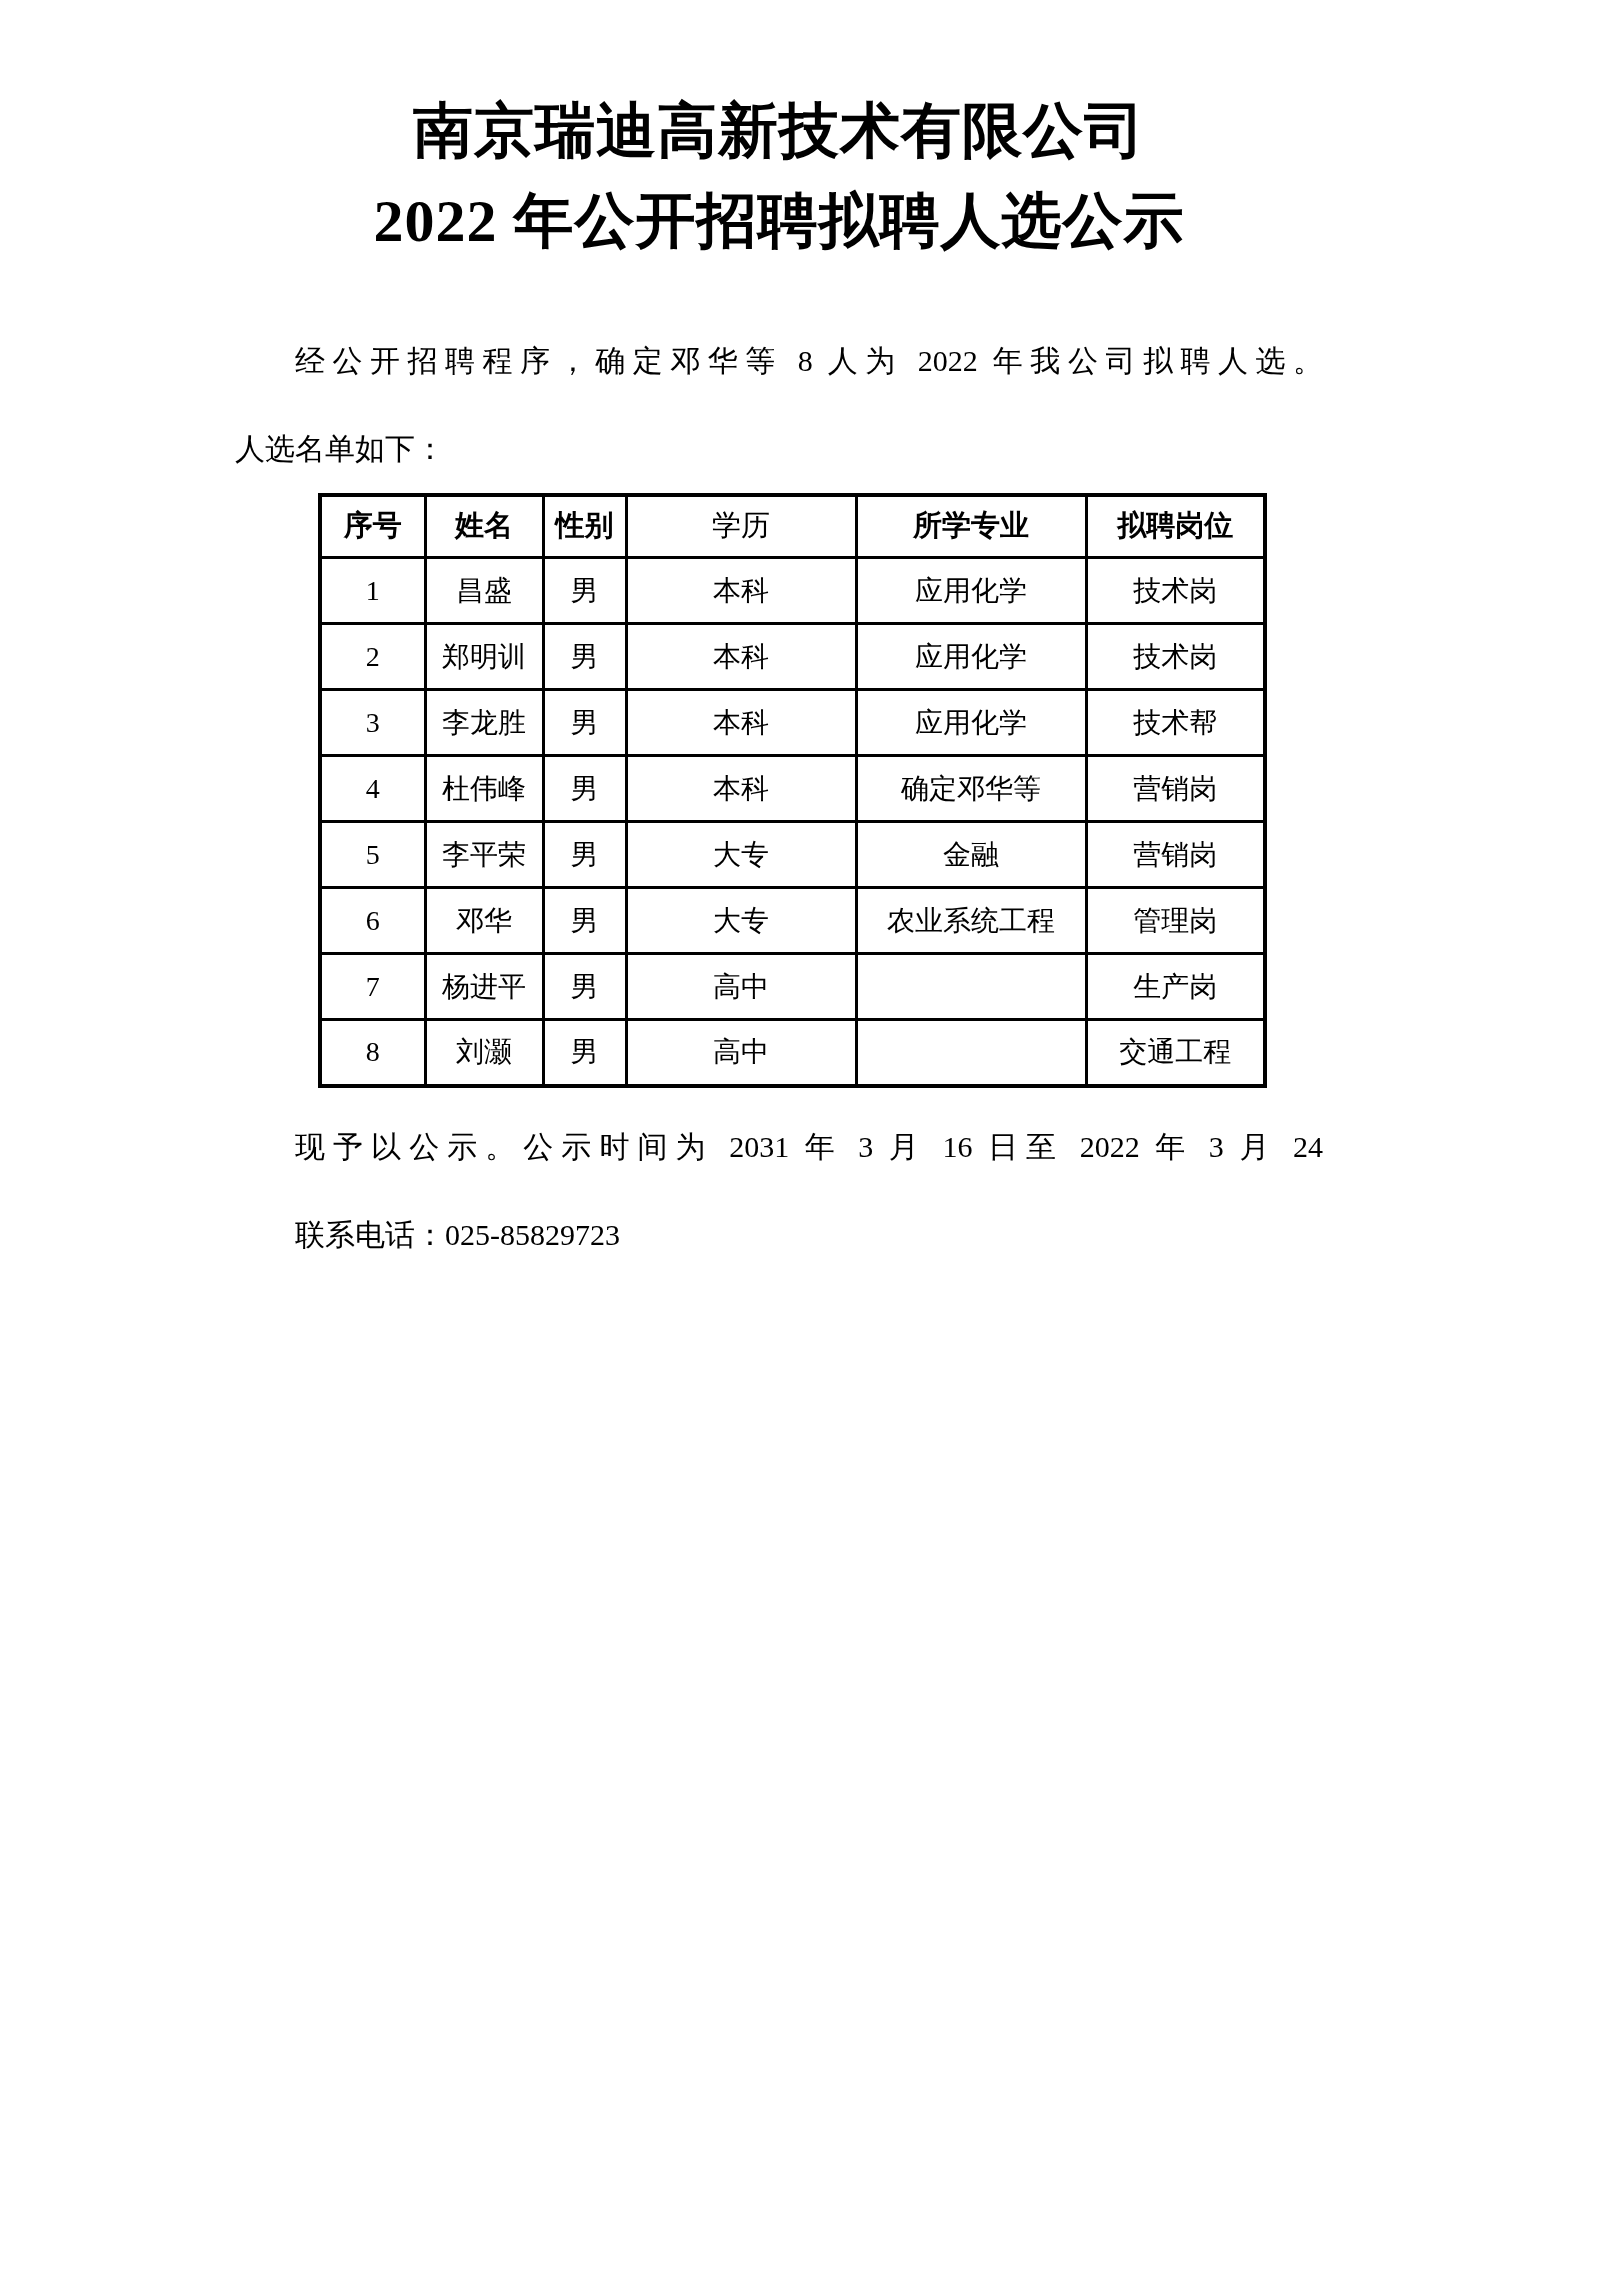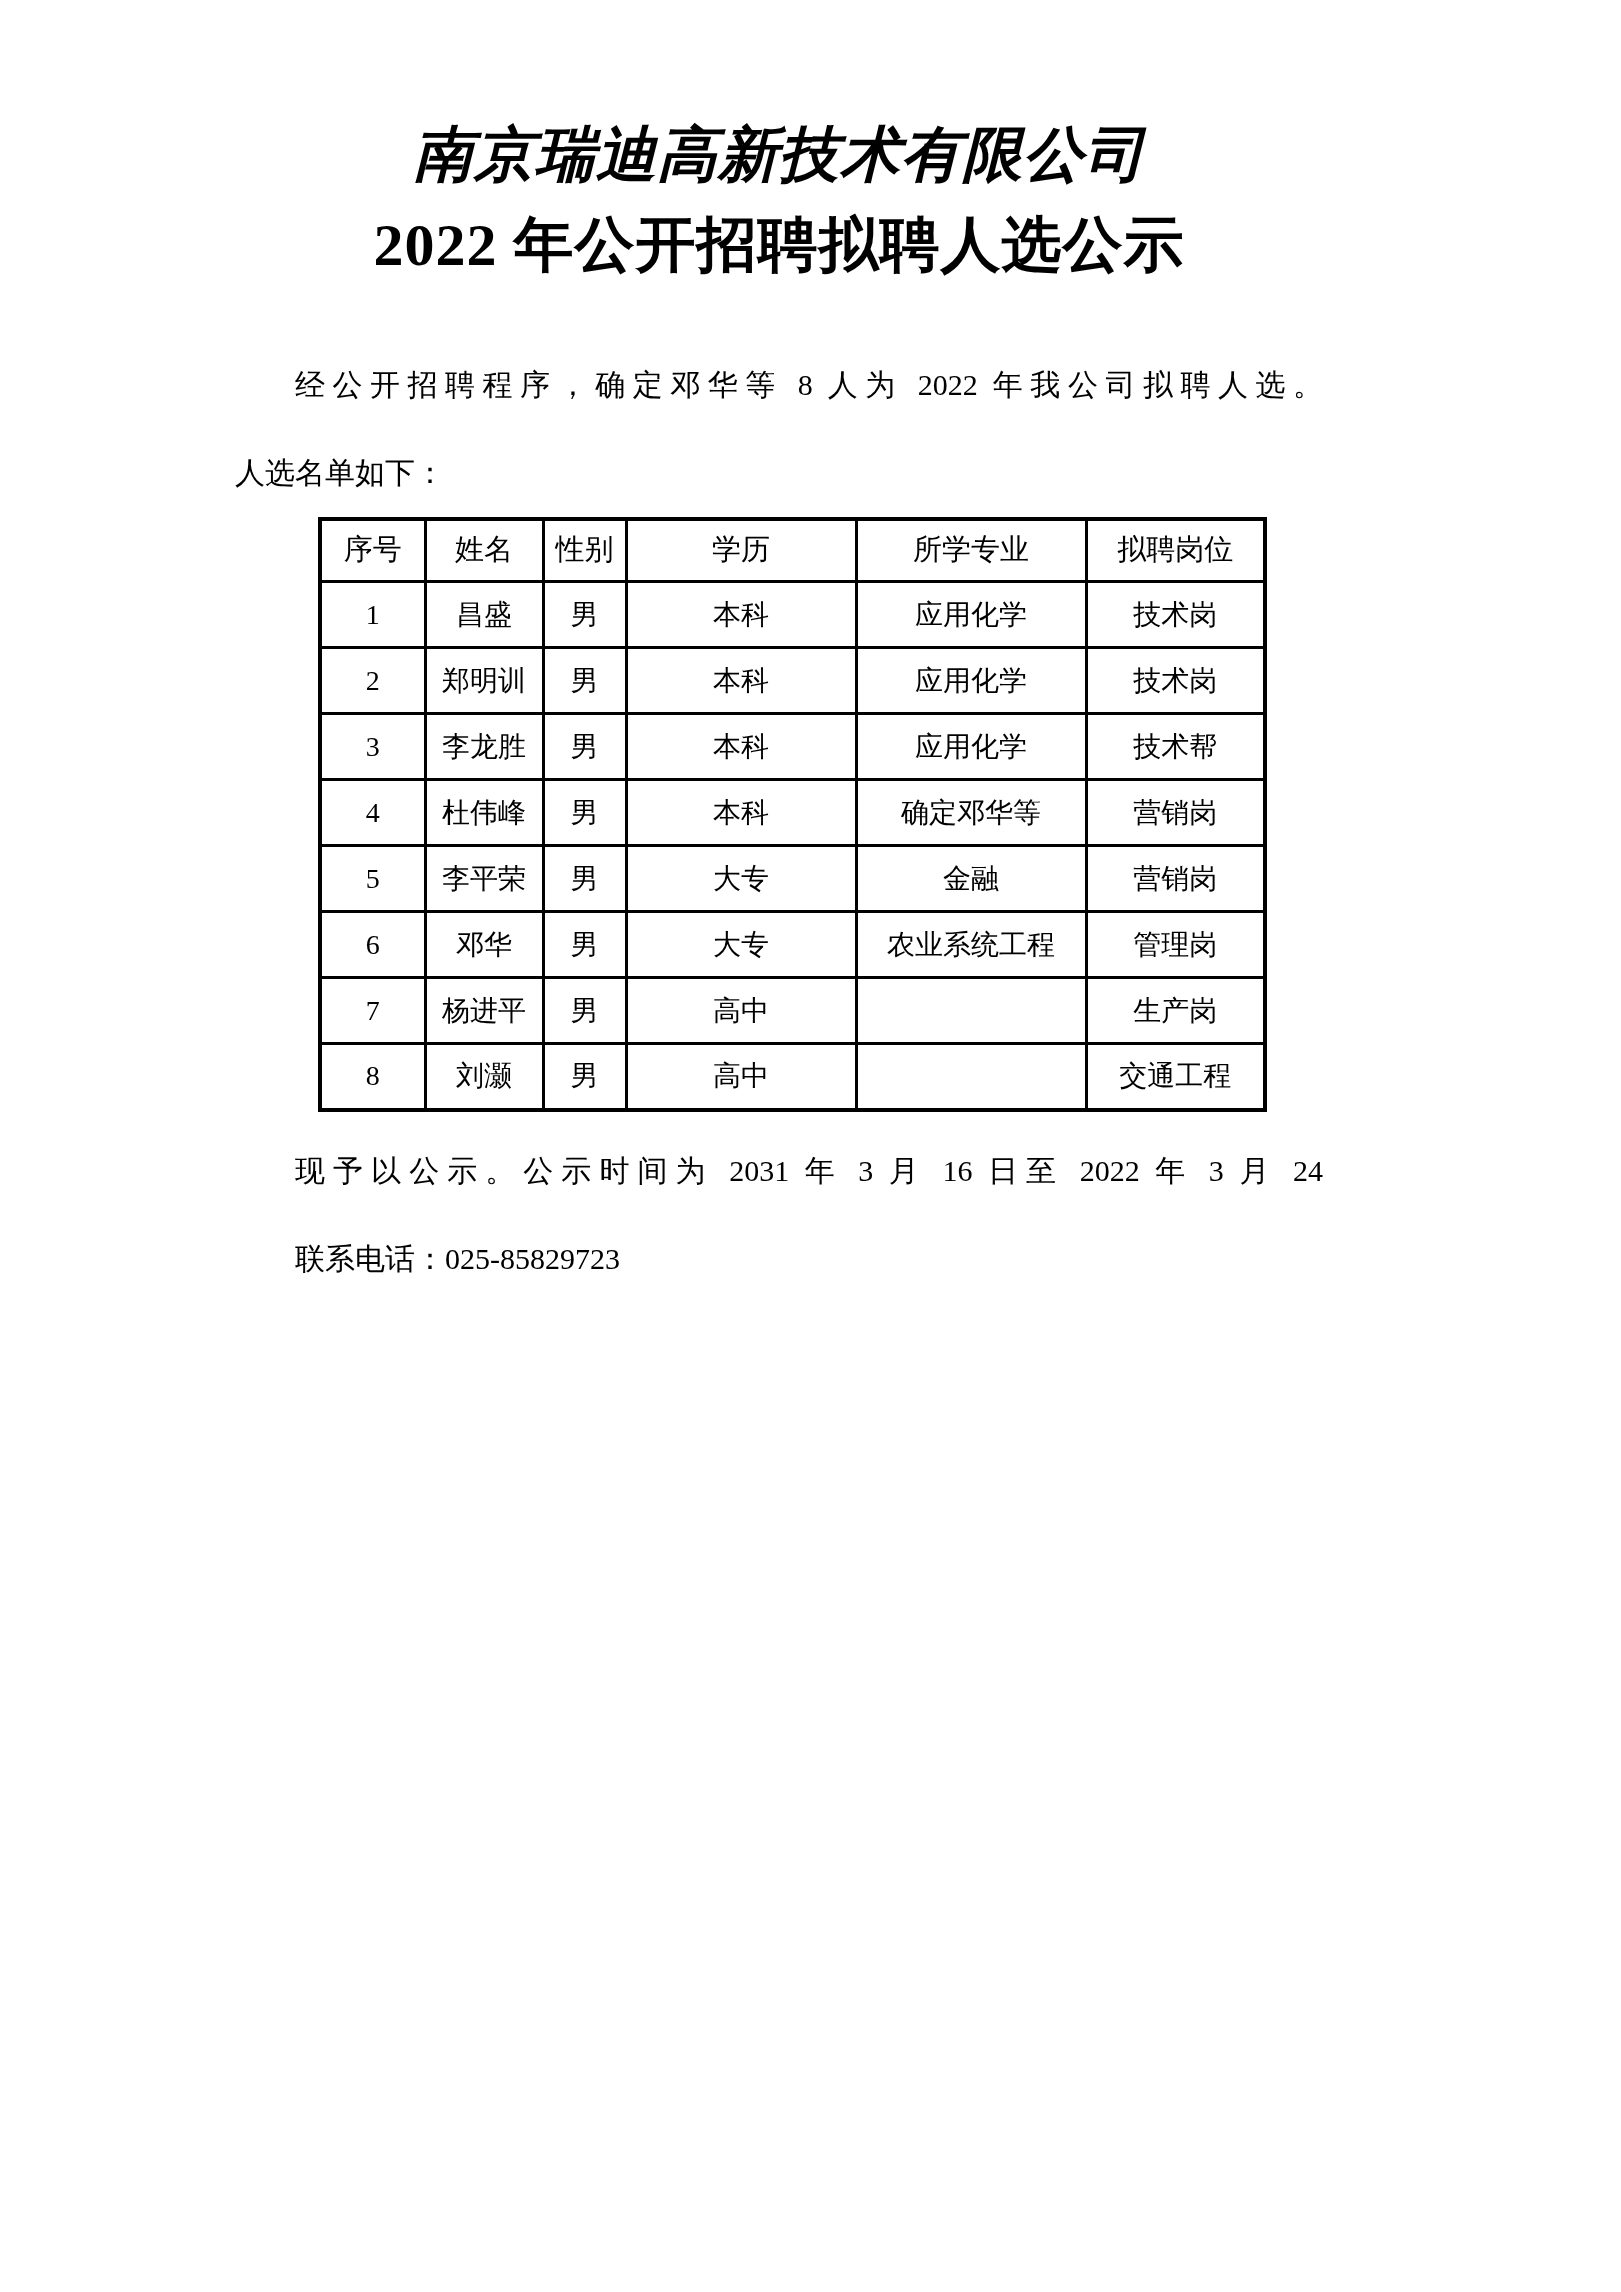--- a/index.html
+++ b/index.html
@@ -18,21 +18,21 @@
   .content {
     padding: 0 298px 0 235px; 
   }
   .doc-title {
     text-align: center;
     font-size: 60px;
     font-weight: bold;
     line-height: 74px;
     letter-spacing: 1px;
   }
-  .doc-title.first { padding-top: 118px; font-style: italic; }
+  .doc-title.first { padding-top: 94px; }
   .doc-title.second { margin-top: 15.7px; }
   .para {
     font-size: 30px;
     line-height: 88px;
     text-align: left;
   }
   .intro { margin-top: 59px; }
   .closing { margin-top: 15.7px; }
   .line-stretch {
     text-indent: 2em;
@@ -49,21 +49,21 @@
   }
   table.roster th, table.roster td {
     border: 3.9px solid #000;
     text-align: center;
     vertical-align: middle;
     overflow: hidden;
     white-space: nowrap;
   }
   table.roster th {
     font-size: 29px;
-    font-weight: normal;
+    font-weight: bold;
     height: 63px;
   }
   table.roster th.weight-normal { font-weight: normal; }
   table.roster td {
     font-size: 28px;
     font-weight: normal;
     height: 66px;
   }
 </style>
 </head>

